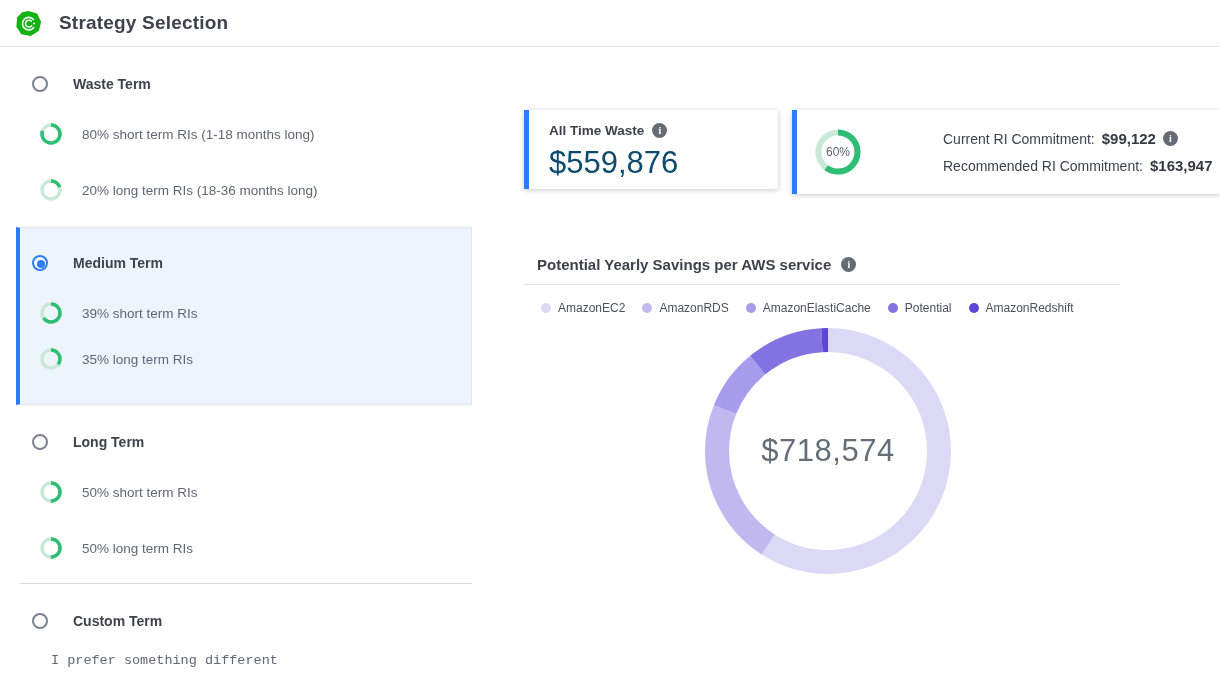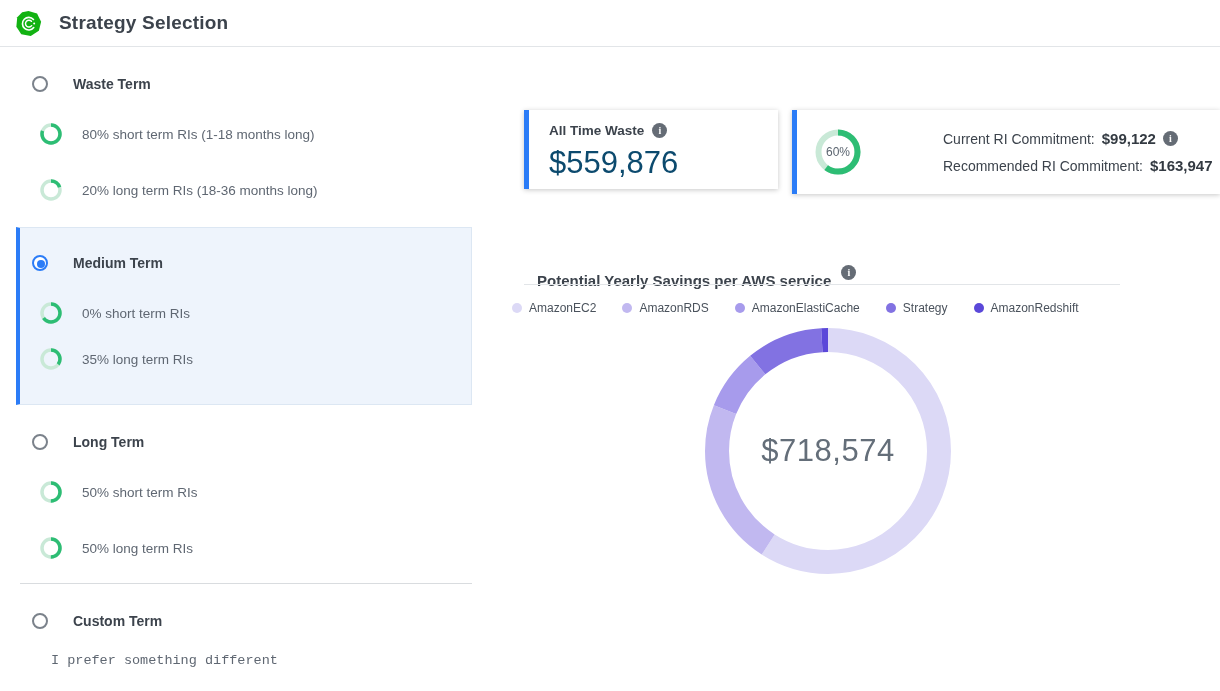--- a/index.html
+++ b/index.html
@@ -39,23 +39,23 @@
   .commit-col { margin-left:82px; display:flex; flex-direction:column; gap:10px; }
   .commit-row { display:flex; align-items:center; gap:7px; font-size:14px; color:#3c434c; white-space:nowrap; }
   .commit-val { font-weight:bold; font-size:15px; color:#333a42; }
 
   .info-icon { display:inline-flex; width:15px; height:15px; border-radius:50%; background:#656c75;
     color:#fff; align-items:center; justify-content:center; font-size:10px; font-weight:bold;
     font-family:"Liberation Serif", serif; cursor:pointer; flex:0 0 auto; }
 
   
   .chart-title-row { position:absolute; left:537px; top:256px; display:flex; align-items:center; gap:10px; }
-  .chart-title { font-size:15px; font-weight:600; color:#3c434c;margin-top:16px; }
+  .chart-title { font-size:15px; font-weight:600; color:#3c434c; }
   .chart-divider { position:absolute; left:524px; top:284px; width:596px; border-top:1px solid #e2e5e8; }
-  .legend { position:absolute; left:512px; top:301px; width:580px; display:flex; align-items:center; gap:26px; }
+  .legend { position:absolute; left:541px; top:301px; width:580px; display:flex; align-items:center; gap:17px; }
   .legend-item { display:flex; align-items:center; gap:7px; cursor:pointer; }
   .legend-dot { width:10px; height:10px; border-radius:50%; }
   .legend-label { font-size:12px; color:#4a525c; }
   .donut-wrap { position:absolute; left:703px; top:326px; width:250px; height:250px; }
   .donut-center { position:absolute; inset:0; display:flex; align-items:center; justify-content:center;
     font-size:31px; color:#646e79; letter-spacing:.5px; }
 </style>
 </head>
 <body>
 
@@ -95,21 +95,21 @@
     <div class="medium-panel"></div>
     <div class="sec-head" style="top:208px;justify-content:center;">
       <span class="radio sel"></span>
       <span class="sec-label">Medium Term</span>
     </div>
     <div class="opt-row" style="top:255px;">
       <svg class="ring" viewBox="0 0 22 22">
           <circle cx="11" cy="11" r="9" fill="none" stroke="#c9e9d7" stroke-width="3.5" transform="rotate(-90 11 11)"></circle>
           <circle cx="11" cy="11" r="9" fill="none" stroke="#2dbd74" stroke-width="3.5" stroke-dasharray="36.75663404700058 56.548667764616276" stroke-dashoffset="0" transform="rotate(-90 11 11)"></circle>
         </svg>
-      <span class="opt-label">0% short term RIs</span>
+      <span class="opt-label">39% short term RIs</span>
     </div>
     <div class="opt-row" style="top:301px;">
       <svg class="ring" viewBox="0 0 22 22">
           <circle cx="11" cy="11" r="9" fill="none" stroke="#c9e9d7" stroke-width="3.5" transform="rotate(-90 11 11)"></circle>
           <circle cx="11" cy="11" r="9" fill="none" stroke="#2dbd74" stroke-width="3.5" stroke-dasharray="19.792033717615695 56.548667764616276" stroke-dashoffset="0" transform="rotate(-90 11 11)"></circle>
         </svg>
       <span class="opt-label">35% long term RIs</span>
     </div>
 
     <div class="sec-head" style="top:387px;">
@@ -184,21 +184,21 @@
     <div class="legend-item">
       <span class="legend-dot" style="background: rgb(193, 184, 240);"></span>
       <span class="legend-label">AmazonRDS</span>
     </div>
     <div class="legend-item">
       <span class="legend-dot" style="background: rgb(167, 155, 236);"></span>
       <span class="legend-label">AmazonElastiCache</span>
     </div>
     <div class="legend-item">
       <span class="legend-dot" style="background: rgb(130, 114, 226);"></span>
-      <span class="legend-label">Strategy</span>
+      <span class="legend-label">Potential</span>
     </div>
     <div class="legend-item">
       <span class="legend-dot" style="background: rgb(91, 72, 217);"></span>
       <span class="legend-label">AmazonRedshift</span>
     </div>
   </div>
 
   <div class="donut-wrap">
     <svg id="donut" width="250" height="250" viewBox="0 0 250 250">
         <circle cx="125" cy="125" r="111" fill="none" stroke="#dcd9f6" stroke-width="24" stroke-dasharray="411.4858057671911 697.4335690969341" stroke-dashoffset="0" transform="rotate(-90 125 125)"></circle>

